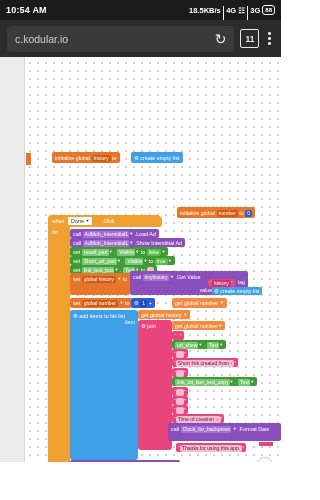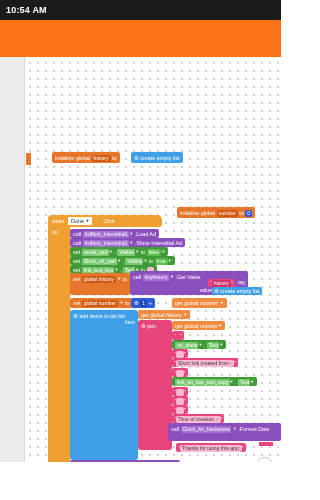--- a/index.html
+++ b/index.html
@@ -71,22 +71,53 @@
   .redbit{position:absolute;right:8px;top:385px;width:14px;height:4px;background:#e8457c;}
   .anchor{position:absolute;left:26px;top:96px;width:5px;height:12px;background:#e8762a;}
 </style>
 </head>
 <body>
 
 <div class="phone">
 
   <div class="statusbar">
     <div class="sb-time">10:54 AM</div>
-  </div>
-
+    <div class="sb-right">
+      <span>18.5KB/s</span>
+      <span class="bars">
+          <i></i>
+          <i></i>
+          <i></i>
+          <i></i>
+        </span>
+      <span>4G</span>
+      <span>☷</span>
+      <span class="bars">
+          <i></i>
+          <i></i>
+          <i></i>
+          <i></i>
+        </span>
+      <span>3G</span>
+      <span class="batt">88</span>
+    </div>
+  </div>
+
+  <div class="browserbar">
+    <div class="urlbox">
+      <span class="urltext">c.kodular.io</span>
+      <span class="reload">↻</span>
+    </div>
+    <div class="tabcount">11</div>
+    <div class="kebab">
+        <i></i>
+        <i></i>
+        <i></i>
+      </div>
+  </div>
 
   <div class="canvas">
     <div class="leftpane"></div>
     <div class="anchor"></div>
 
     <div class="blk c-var" style="left:52px;top:95px;height:11px;padding:1.5px 3px;">
       <span>initialize global</span>
       <span class="pill" style="background:#cf5a14;">history</span>
       <span>to</span>
     </div>

